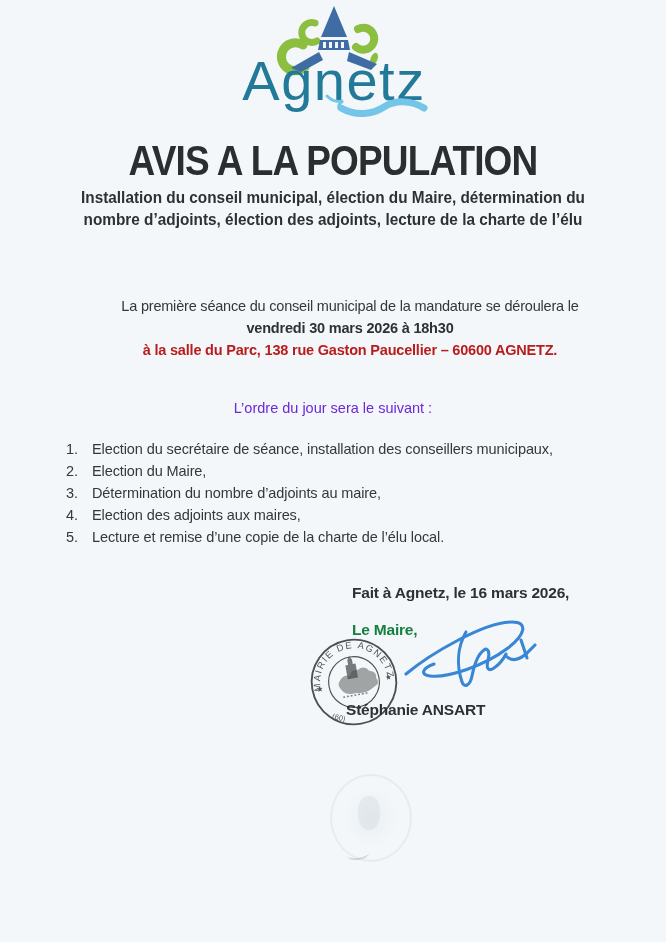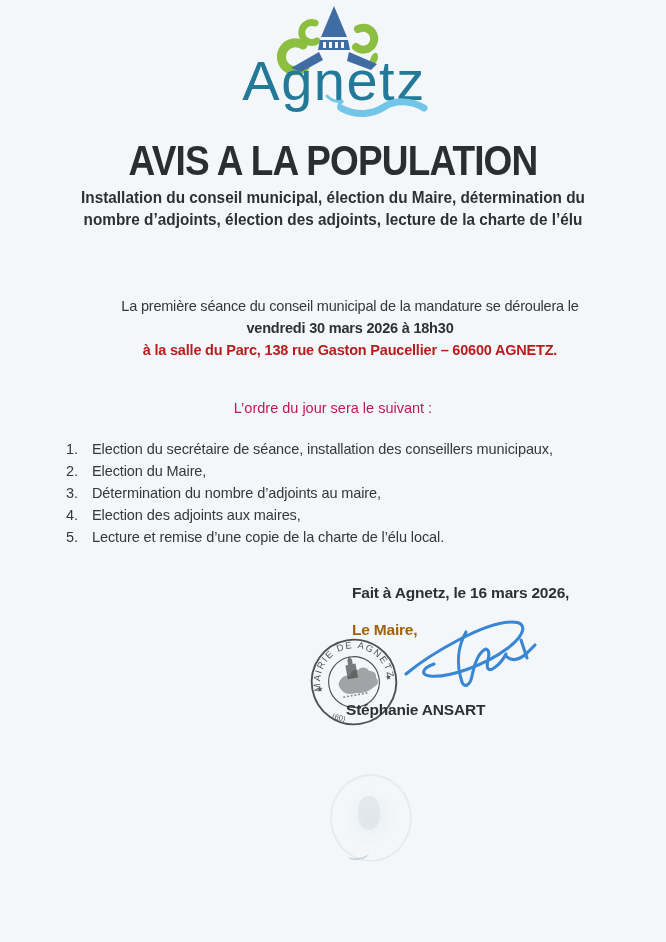--- a/index.html
+++ b/index.html
@@ -34,35 +34,35 @@
     position:absolute; top:295px; left:0; right:0;
     text-align:center; font-size:14.5px; line-height:22px;
     letter-spacing:-0.2px; color:#33383a;padding-left:34px;
   }
   .intro .b { font-weight:bold; color:#2d3133; }
   .intro .red { font-weight:bold; color:#b91c1c;text-align:center; }
 
   
   .agenda-heading {
     position:absolute; top:400px; left:0; right:0;
-    text-align:center; font-size:14.5px; color:#be185d;
+    text-align:center; font-size:14.5px; color:#6d28d9;
   }
   .agenda-list {
     position:absolute; top:434px; left:62px; right:30px;
     font-size:14.5px; line-height:22px; letter-spacing:-0.1px; color:#33383a;
     list-style:none; margin:4px; padding:0;
   }
   .agenda-list li { white-space:nowrap; }
   .agenda-list .num { display:inline-block; width:26px; }
 
   
   .place-date { position:absolute; top:584px; left:352px;
     font-weight:bold; font-size:15.5px; letter-spacing:-0.2px; color:#2d3133; }
   .signatory-title { position:absolute; top:621px; left:352px;
-    font-weight:bold; font-size:15.5px; letter-spacing:-0.2px; color:#a16207; }
+    font-weight:bold; font-size:15.5px; letter-spacing:-0.2px; color:#15803d; }
   .signatory-name { position:absolute; top:701px; left:346px;
     font-weight:bold; font-size:15.5px; letter-spacing:-0.2px; color:#2d3133; z-index:4; }
 
   .stamp { position:absolute; top:635px; left:307px; width:94px; height:94px; z-index:2; opacity:.9; }
   .signature { position:absolute; top:610px; left:400px; width:150px; height:85px; z-index:5; }
 
   
   .ghost-stamp {
     position:absolute; top:774px; left:330px; width:78px; height:84px; border-radius:50%;
     border:2px solid rgba(110,125,140,.09);

